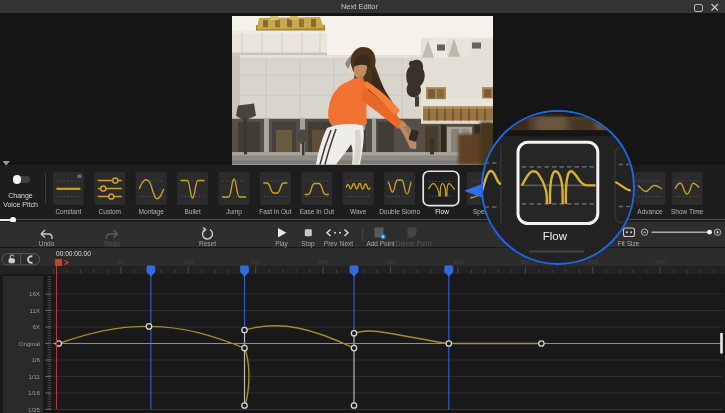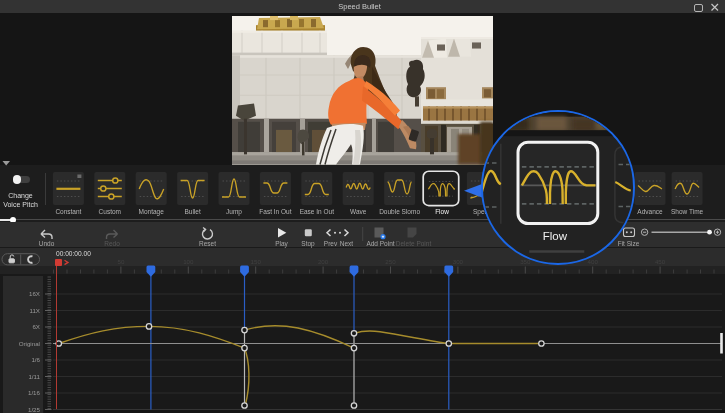--- a/index.html
+++ b/index.html
@@ -4,21 +4,21 @@
 <style>
   html,body{margin:0;padding:0;background:#151515;}
   body{width:725px;height:413px;position:relative;overflow:hidden;font-family:"Liberation Sans",sans-serif;}
   .abs{position:absolute;}
   .lbl{position:absolute;color:#b5b5b5;font-size:6.5px;text-align:center;white-space:nowrap;}
 </style>
 </head>
 <body>
 
 <div class="abs" style="left:0;top:0;width:725px;height:13px;background:#333333;"></div>
-<div class="abs" style="left:0;top:0;width:719px;height:13px;text-align:center;color:#c9c9c9;font-size:7.5px;line-height:13px;">Speed Bullet</div>
+<div class="abs" style="left:0;top:0;width:719px;height:13px;text-align:center;color:#c9c9c9;font-size:7.5px;line-height:13px;">Next Editor</div>
 <div class="abs" style="left:693.5px;top:4px;width:7.5px;height:5.5px;border:1.1px solid #b5b5b5;border-radius:2px;"></div>
 <svg class="abs" style="left:710px;top:3px;" width="10" height="9">
   <path d="M1.5 1 L8 7.5 M8 1 L1.5 7.5" stroke="#c5c5c5" stroke-width="1.2"></path>
 </svg>
 
 <div class="abs" style="left:0;top:13px;width:725px;height:152px;background:#151515;"></div>
 <div class="abs" id="photo" style="left:231.5px;top:16px;width:261.5px;height:148.5px;background:#d8d5ce;overflow:hidden;">
 <svg width="261.5" height="148.5" viewBox="0 0 261.5 146" preserveAspectRatio="none">
   <defs>
     <filter id="pb" x="-10%" y="-10%" width="120%" height="120%">

